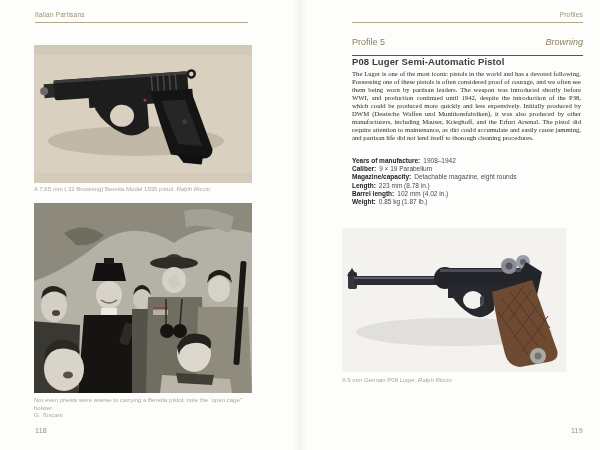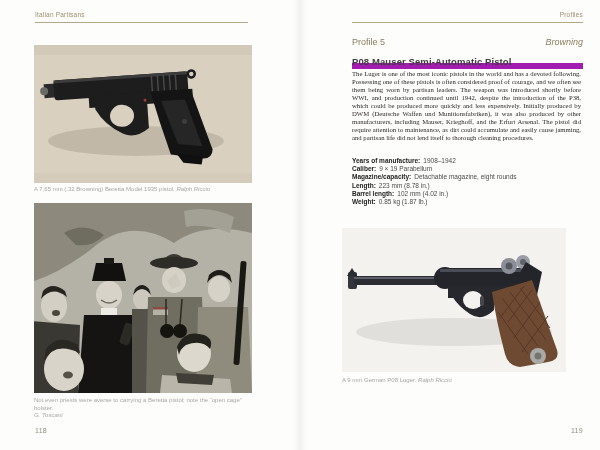--- a/index.html
+++ b/index.html
@@ -29,21 +29,21 @@
   .credit.block{display:block;}
 
   
   .pagenum{position:absolute;top:427px;font-size:7px;color:#8f8f80;letter-spacing:.3px;}
   .pn-left{left:35px;}
   .pn-right{left:352px;width:231px;text-align:right;}
 
   
   .profile-row{position:absolute;left:352px;top:37px;width:231px;display:flex;
     justify-content:space-between;align-items:baseline;font-size:9px;color:#8d8060;
-    border-bottom:6px solid #a21caf;padding-bottom:16px;}
+    border-bottom:1px solid #a21caf;padding-bottom:8px;}
   .profile-region{font-style:italic;}
   .title{position:absolute;left:352px;top:56px;width:231px;margin:0;font-size:9.5px;
     font-weight:bold;color:#3d3d3d;letter-spacing:.1px;}
   .body-text{position:absolute;left:352px;top:70px;width:229px;margin:0;
     font-family:"Liberation Serif",serif;font-size:6.7px;line-height:8px;
     text-align:justify;color:#2e2b27;}
   .specs{position:absolute;left:352px;top:157px;width:229px;font-size:6.5px;line-height:8.2px;color:#4a4a4a;}
   .spec-row b{color:#1c1c1c;margin-right:3px;}
 </style>
 </head>
@@ -152,21 +152,21 @@
 
   <div class="running-head rh-right">
     <span>Profiles</span>
   </div>
 
   <div class="profile-row">
     <span class="profile-label">Profile 5</span>
     <span class="profile-region">Browning</span>
   </div>
 
-  <h1 class="title">P08 Mauser Semi-Automatic Pistol</h1>
+  <h1 class="title">P08 Luger Semi-Automatic Pistol</h1>
 
   <p class="body-text">The Luger is one of the most iconic pistols in the world and has a devoted following. Possessing one of these pistols is often considered proof of courage, and we often see them being worn by partisan leaders. The weapon was introduced shortly before WWI, and production continued until 1942, despite the introduction of the P38, which could be produced more quickly and less expensively. Initially produced by DWM (Deutsche Waffen und Munitionsfabriken), it was also produced by other manufacturers, including Mauser, Krieghoff, and the Erfurt Arsenal. The pistol did require attention to maintenance, as dirt could accumulate and easily cause jamming, and partisan life did not lend itself to thorough cleaning procedures.</p>
 
   <div class="specs">
     <div class="spec-row"><b>Years of manufacture:</b><span>1908–1942</span></div>
     <div class="spec-row"><b>Caliber:</b><span>9 × 19 Parabellum</span></div>
     <div class="spec-row"><b>Magazine/capacity:</b><span>Detachable magazine, eight rounds</span></div>
     <div class="spec-row"><b>Length:</b><span>223 mm (8.78 in.)</span></div>
     <div class="spec-row"><b>Barrel length:</b><span>102 mm (4.02 in.)</span></div>
     <div class="spec-row"><b>Weight:</b><span>0.85 kg (1.87 lb.)</span></div>

